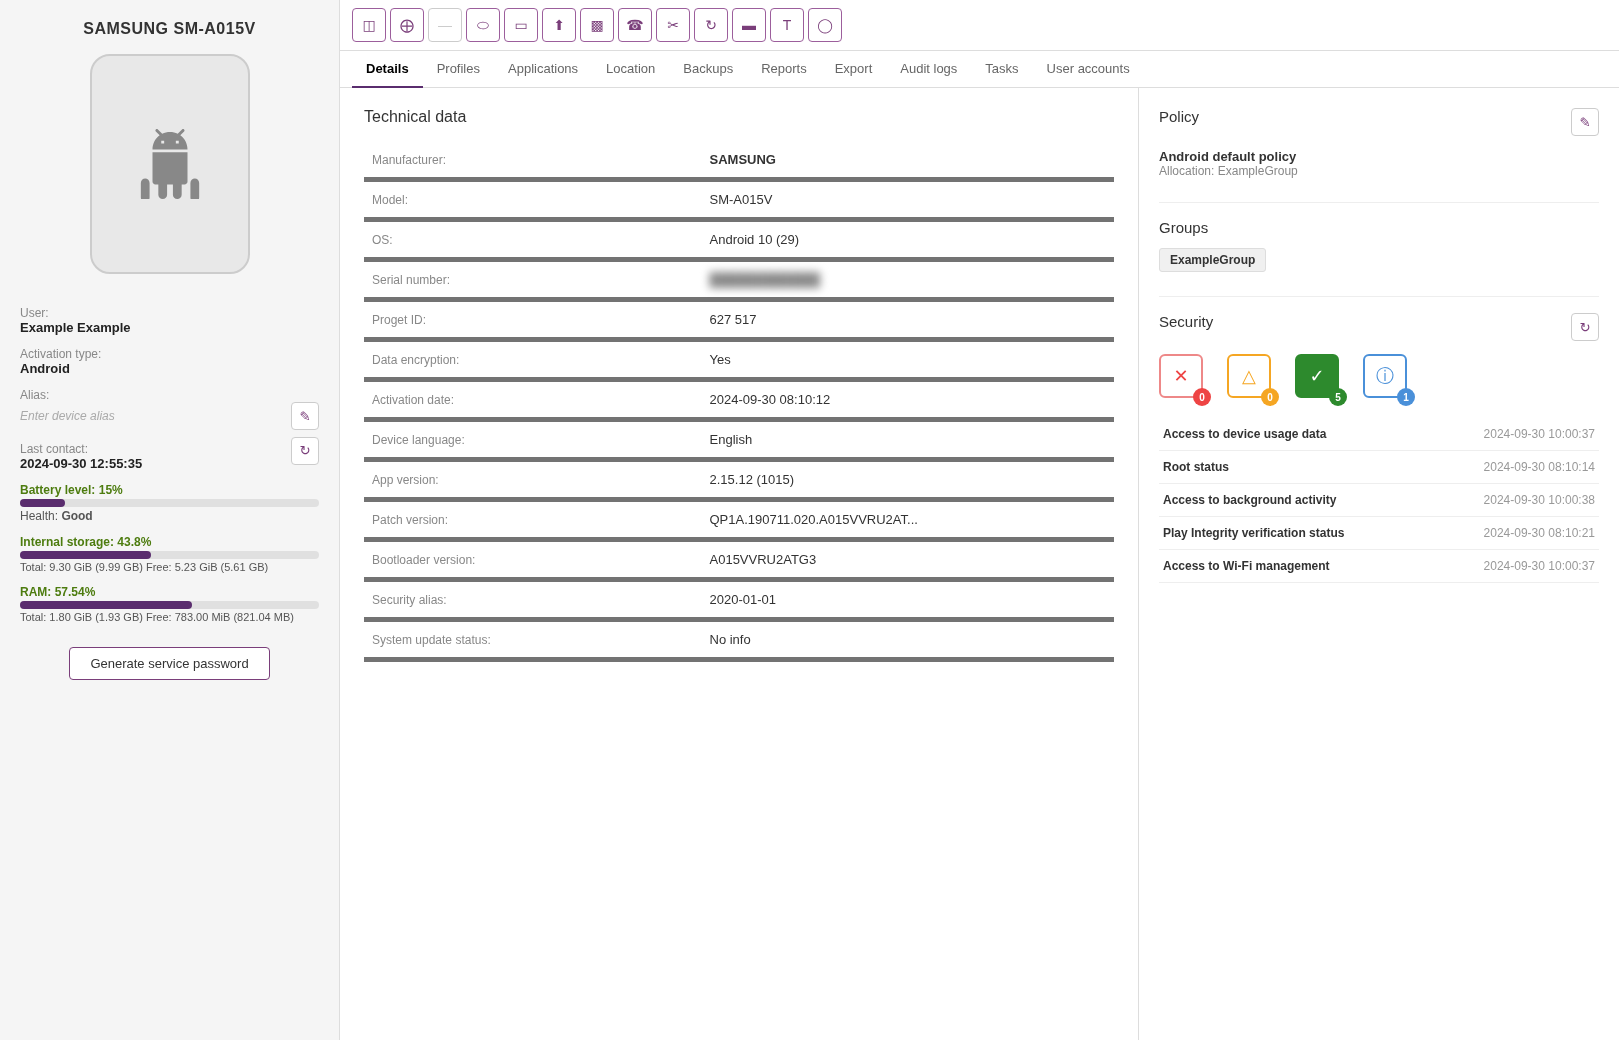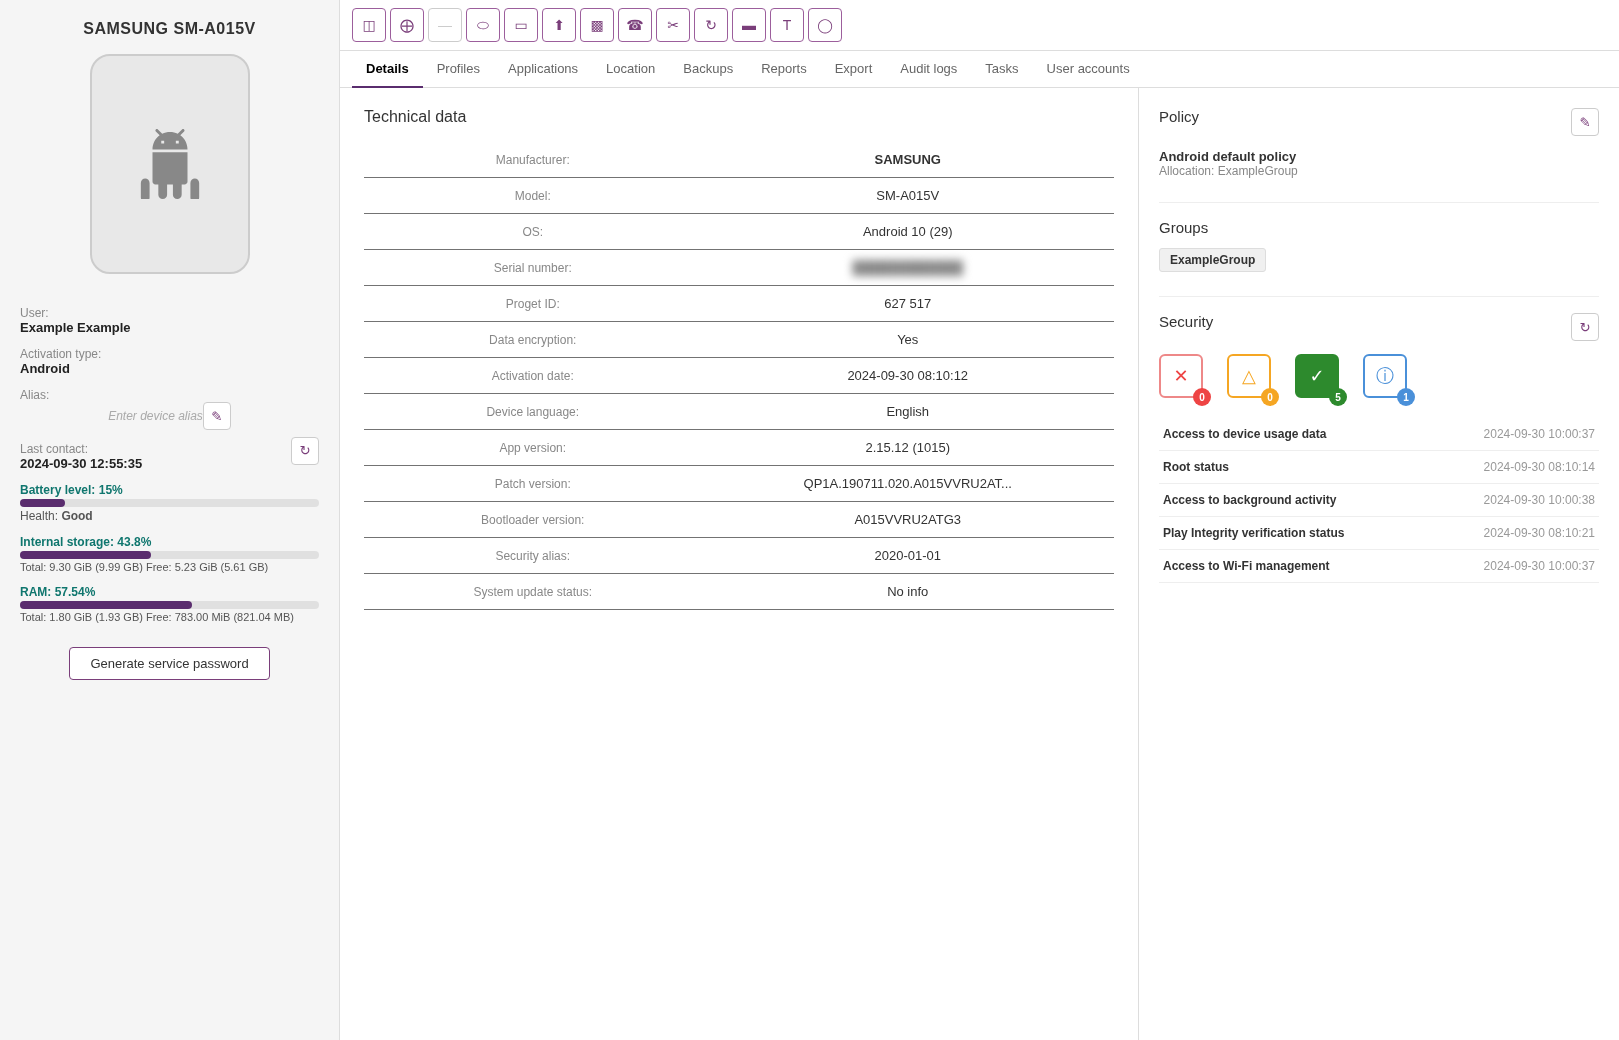--- a/index.html
+++ b/index.html
@@ -38,42 +38,42 @@
     }
     .android-icon {
       width: 70px;
       height: 70px;
       fill: #888;
     }
     .sidebar-info { width: 100%; }
     .info-label { color: #888; font-size: 12px; margin-top: 12px; }
     .info-value { font-weight: bold; font-size: 13px; color: #222; }
     .info-italic { font-style: italic; color: #aaa; font-size: 12px; }
-    .alias-row { display: flex; align-items: center; justify-content: center; }
+    .alias-row { display: flex; align-items: center; justify-content: space-between; }
     .edit-btn {
       width: 28px; height: 28px;
       border: 1px solid #ccc;
       border-radius: 4px;
       background: white;
       cursor: pointer;
       display: flex; align-items: center; justify-content: center;
       color: #7a3e7a;
     }
     .refresh-btn {
       width: 28px; height: 28px;
       border: 1px solid #ccc;
       border-radius: 4px;
       background: white;
       cursor: pointer;
       display: flex; align-items: center; justify-content: center;
       color: #7a3e7a;
     }
     .last-contact-row { display: flex; align-items: center; justify-content: space-between; }
     .progress-section { margin-top: 12px; width: 100%; }
-    .progress-label { font-size: 12px; font-weight: bold; color: #0f766e; margin-bottom: 2px; }
+    .progress-label { font-size: 12px; font-weight: bold; color: #4d7c0f; margin-bottom: 2px; }
     .progress-bar-bg {
       width: 100%; height: 8px;
       background: #e0e0e0; border-radius: 4px; margin-bottom: 2px;
     }
     .progress-bar-fill { height: 100%; border-radius: 4px; }
     .progress-sub { font-size: 11px; color: #555; }
     .health-line { font-size: 12px; color: #555; margin-top: 2px; }
     .gen-btn {
       margin-top: 24px;
       border: 1px solid #7a3e7a;
@@ -154,21 +154,21 @@
       overflow-y: auto;
       border-right: 1px solid #ddd;
     }
     .section-title {
       font-size: 16px;
       font-weight: normal;
       color: #333;
       margin-bottom: 16px;
     }
     .data-table { width: 100%; border-collapse: collapse; }
-    .data-row { border-bottom: 1px solid #737373; text-align: center; }
+    .data-row { border-bottom: 5px solid #737373; }
     .data-row td { padding: 10px 8px; vertical-align: middle; }
     .data-key { color: #888; font-size: 12px; width: 45%; }
     .data-val { color: #333; font-size: 13px; }
     .data-val-bold { font-weight: bold; }
     .blurred { filter: blur(4px); color: #888; user-select: none; }
 
     
     .right-panel {
       width: 480px;
       min-width: 480px;

